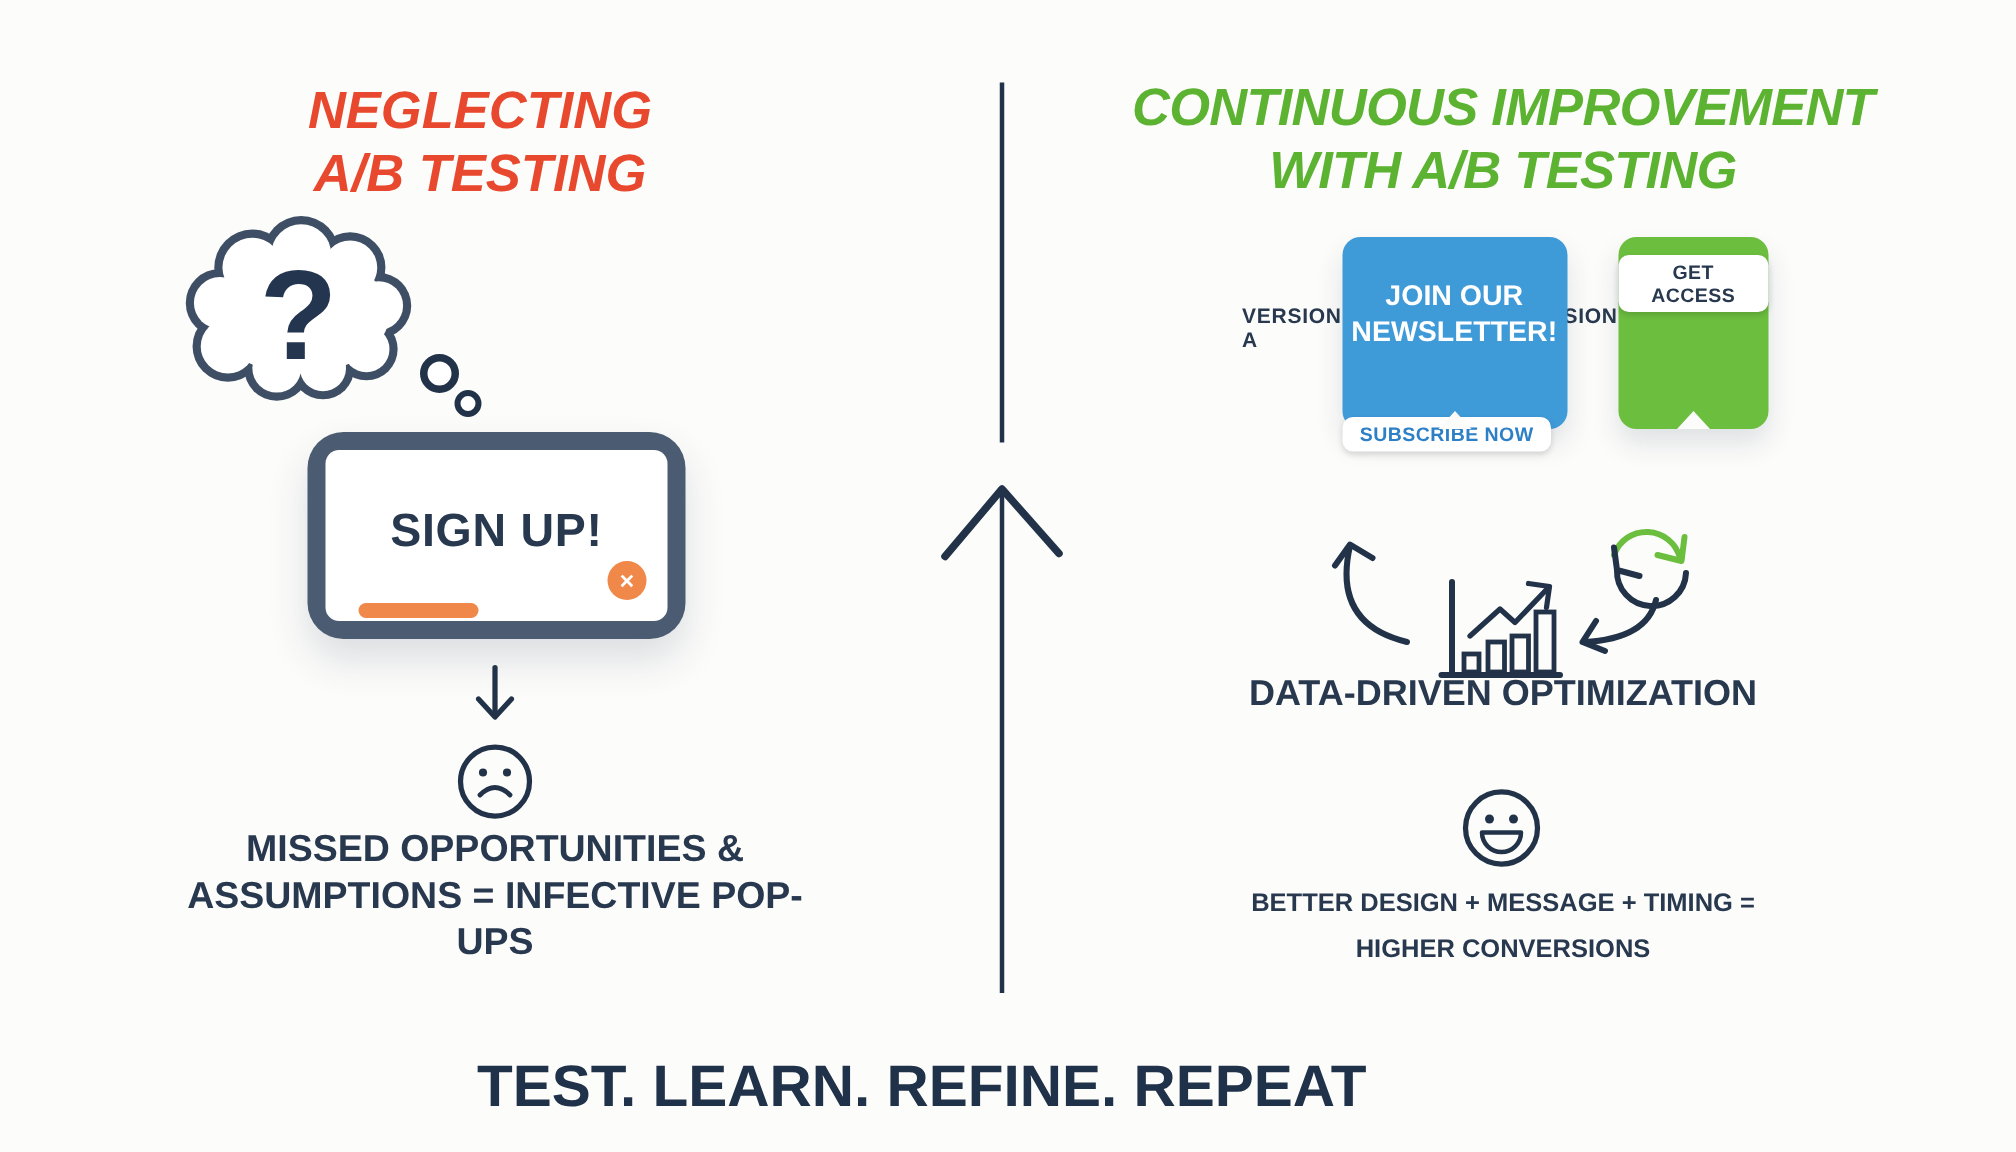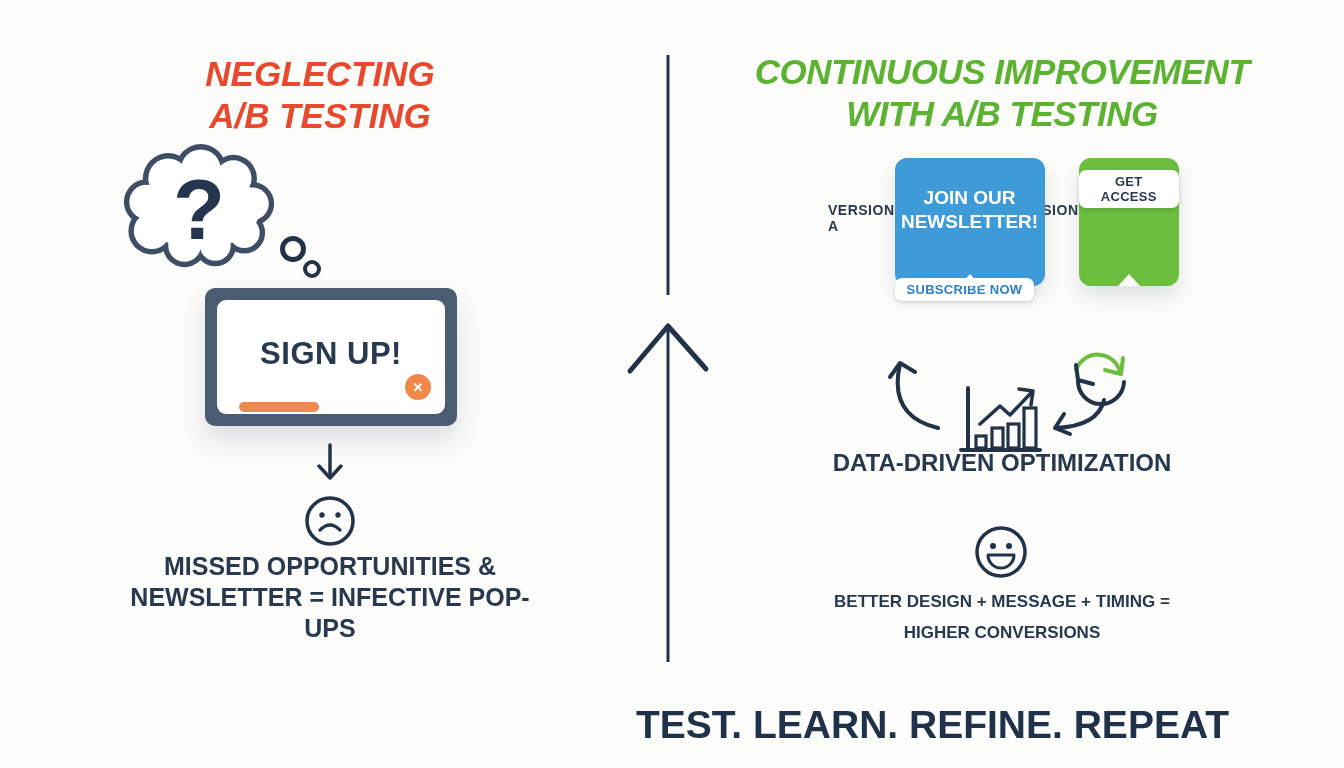--- a/index.html
+++ b/index.html
@@ -15,21 +15,21 @@
   .right-title{left:742px;top:28px;width:520px;font-size:35px;color:var(--green-title);letter-spacing:-0.5px;}
 
   
   .cloud{left:110px;top:144px;}
   .bubble-ring{position:absolute;border-radius:50%;background:#fff;border:5px solid var(--navy-icon);}
   .ring-1{left:280px;top:236px;width:16px;height:16px;}
   .ring-2{left:303px;top:260px;width:10px;height:10px;border-width:4px;}
 
   
   .popup{left:205px;top:288px;width:252px;height:138px;background:var(--slate);
-    border-radius:10px;box-shadow:0 14px 26px rgba(50,70,100,.16);}
+    border-radius:24px;box-shadow:0 14px 26px rgba(50,70,100,.16);}
   .popup-inner{position:absolute;inset:12px;background:#fff;border-radius:9px;}
   .popup-headline{position:absolute;top:36px;left:0;right:0;text-align:center;
     font-size:31px;font-weight:bold;color:var(--navy);letter-spacing:.5px;}
   .popup-bar{position:absolute;left:22px;bottom:2px;width:80px;height:10px;border-radius:5px;background:var(--orange);}
   .popup-close{position:absolute;right:14px;bottom:14px;width:26px;height:26px;border-radius:50%;
     background:var(--orange);color:#fff;font-size:13px;font-weight:bold;border:none;cursor:pointer;
     display:flex;align-items:center;justify-content:center;padding:0;font-family:inherit;}
 
   .caption{position:absolute;text-align:center;font-weight:bold;color:var(--navy);}
   .caption span{display:block;}
@@ -49,21 +49,21 @@
   .card-headline{margin-top:28px;width:150px;font-size:19px;line-height:24px;font-weight:bold;color:#fff;text-align:center;}
   .card-button{margin-top:12px;background:#fff;border:none;border-radius:7px;padding:4px 12px;
     font-family:inherit;font-size:13px;font-weight:bold;letter-spacing:.3px;cursor:pointer;
     box-shadow:0 2px 4px rgba(0,0,0,.15);}
   .card.blue .card-button{color:var(--blue-text);}
   .card.green .card-button{color:var(--navy);}
   .card-notch{position:absolute;bottom:0;left:50%;transform:translateX(-50%);width:0;height:0;
     border-left:11px solid transparent;border-right:11px solid transparent;
     border-bottom:12px solid var(--bg,#fcfcfa);}
 
-  .footer{position:absolute;left:0;top:703px;width:1229px;text-align:right;
+  .footer{position:absolute;left:0;top:703px;width:1229px;text-align:center;
     font-size:39px;font-weight:bold;color:#20314a;letter-spacing:0;}
   svg{display:block;}
 </style>
 </head>
 <body>
 
 <div class="canvas">
 
   <h1 class="title left-title">
     <span>NEGLECTING</span>
@@ -118,21 +118,21 @@
 
   <svg class="abs" style="left:303px;top:494px;" width="54" height="54" viewBox="0 0 54 54">
     <circle cx="27" cy="27" r="23" fill="none" stroke="#223349" stroke-width="3.5"></circle>
     <circle cx="19" cy="21" r="2.7" fill="#223349"></circle>
     <circle cx="35" cy="21" r="2.7" fill="#223349"></circle>
     <path d="M 17 36 Q 27 26 37 36" fill="none" stroke="#223349" stroke-width="3.2" stroke-linecap="round"></path>
   </svg>
 
   <div class="caption left-caption">
     <span>MISSED OPPORTUNITIES &amp;</span>
-    <span>NEWSLETTER = INFECTIVE POP-UPS</span>
+    <span>ASSUMPTIONS = INFECTIVE POP-UPS</span>
   </div>
 
   <svg class="abs" style="left:600px;top:50px;" width="140" height="620" viewBox="0 0 140 620">
     <g stroke="#223349" fill="none">
       <line x1="68" y1="5" x2="68" y2="245" stroke-width="3"></line>
       <path d="M 30 321 L 68 276 L 106 319" stroke-width="5" stroke-linecap="round" stroke-linejoin="round"></path>
       <line x1="68" y1="280" x2="68" y2="612" stroke-width="3"></line>
     </g>
   </svg>
 

